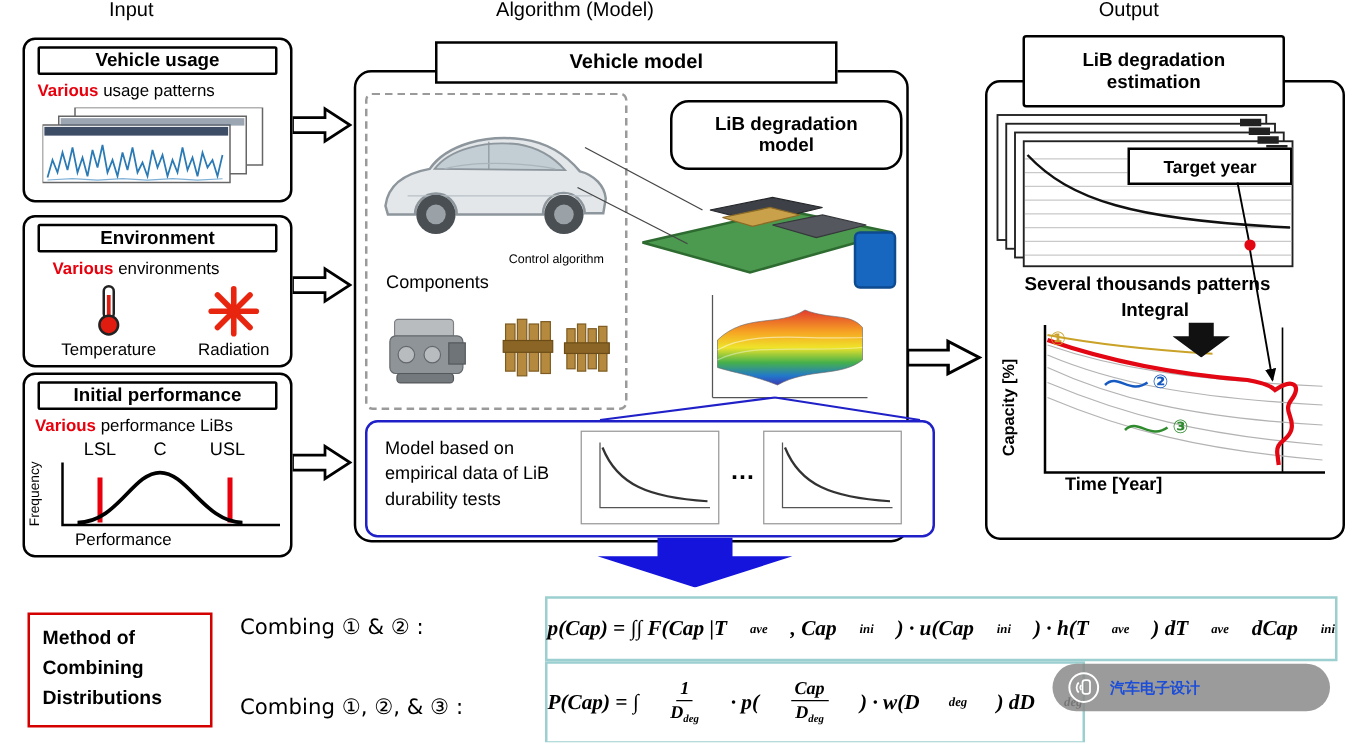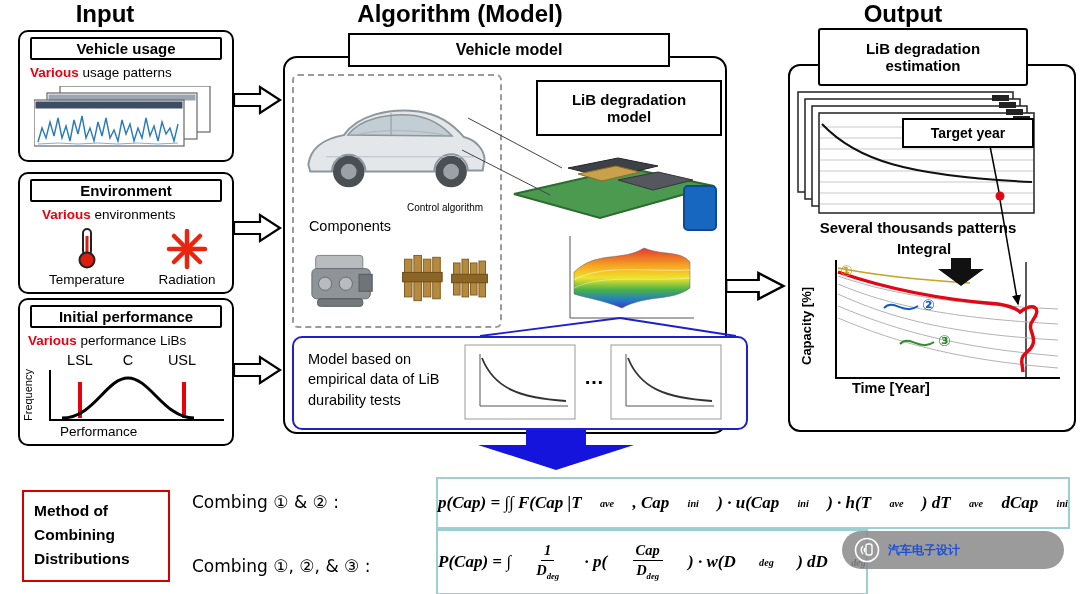--- a/index.html
+++ b/index.html
@@ -1,19 +1,19 @@
 <!DOCTYPE html>
 <html><head>
 <meta charset="utf-8">
 <style>
   html,body{margin:0;padding:0;background:#fff;}
   .canvas{position:relative;width:1080px;height:594px;background:#fff;
           font-family:"Liberation Sans",sans-serif;color:#000;overflow:hidden;}
   .abs{position:absolute;}
-  .col-hdr{position:absolute;font-size:24px;font-weight:bold;text-align:center;}
+  .col-hdr{position:absolute;font-size:16px;font-weight:normal;text-align:center;}
   .box{position:absolute;border:2.5px solid #000;border-radius:10px;background:#fff;}
   .inner-title{position:absolute;left:10px;right:10px;top:5px;border:2px solid #000;
                background:#fff;font-weight:bold;font-size:15px;text-align:center;
                padding:1px 0;border-radius:2px;}
   .desc{position:absolute;font-size:13.5px;white-space:nowrap;}
   .red{color:#e8000d;font-weight:bold;}
   .cn{font-family:"DejaVu Sans","Liberation Sans",sans-serif;}
   .vlabel{position:absolute;writing-mode:vertical-rl;transform:rotate(180deg);
           text-align:center;}
   .sq-title{position:absolute;border:2.5px solid #000;background:#fff;font-weight:bold;
@@ -155,21 +155,21 @@
     <rect x="2" y="28" width="42" height="10" fill="#8a6526" stroke="#6b4c16"></rect>
     <g fill="#b68a3e" stroke="#7c5a20">
       <rect x="56" y="18" width="7" height="34"></rect>
         <rect x="65" y="14" width="7" height="40"></rect>
       <rect x="74" y="18" width="7" height="34"></rect>
         <rect x="83" y="16" width="7" height="38"></rect>
     </g>
     <rect x="54" y="30" width="38" height="9" fill="#8a6526" stroke="#6b4c16"></rect>
   </svg>
 
-  <div class="sq-title" style="left:536px;top:80px;width:182px;height:52px;font-size:15px;border-radius:0;">
+  <div class="sq-title" style="left:536px;top:80px;width:182px;height:52px;font-size:15px;border-radius:15px;">
     <span style="display:block;width:140px;margin:0 auto;">LiB degradation model</span>
   </div>
 
   <svg class="abs" style="left:508px;top:128px;" width="212" height="108" viewBox="0 0 212 108">
     <polygon points="6,66 120,40 206,58 92,90" fill="#4c9a4f" stroke="#2e6b30" stroke-width="2"></polygon>
     <polygon points="60,40 110,30 150,38 100,50" fill="#3d4046" stroke="#24262a"></polygon>
     <polygon points="110,52 150,44 185,52 145,62" fill="#54575d" stroke="#34363a"></polygon>
     <polygon points="70,46 108,38 132,44 94,53" fill="#c9a14b" stroke="#8a6a26"></polygon>
     <rect x="176" y="58" width="32" height="44" rx="4" fill="#1767c0" stroke="#0d4a8f" stroke-width="2"></rect>
   </svg>

